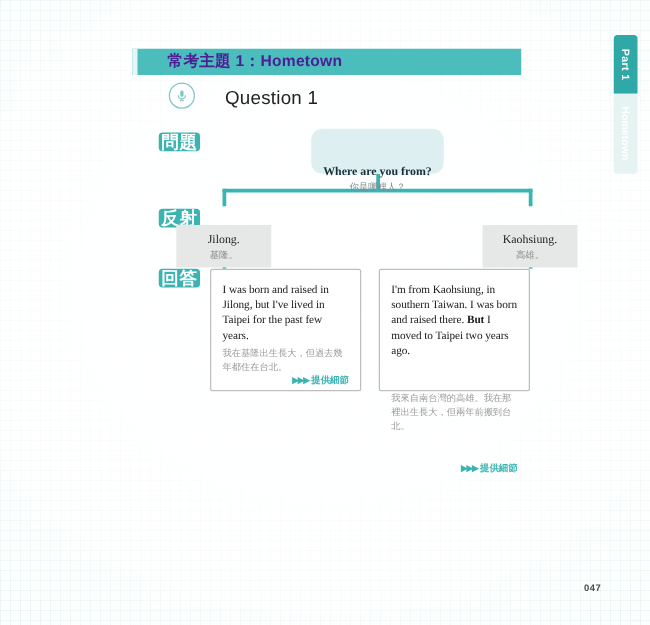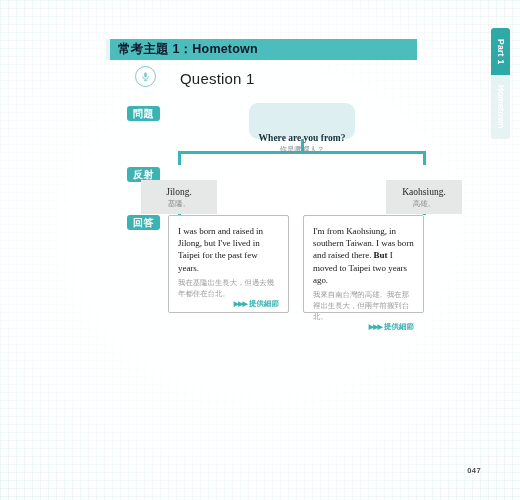--- a/index.html
+++ b/index.html
@@ -86,24 +86,24 @@
     background: #4cbdbd;
     display: flex;
     align-items: center;
   }
   #topic-header .bar-accent {
     width: 4px;
     height: 21px;
     background: #e8f5f5;
   }
   #topic-header .title {
-    color: #0f172a;
+    color: #4c1d95;
     font-size: 12.5px;
     font-weight: bold;
-    padding-left: 8px;
+    padding-left: 24px;
     letter-spacing: 0.2px;
   }
 
   
   #question-head {
     position: absolute;
     left: 135px;
     top: 66px;
     display: flex;
     align-items: flex-end;
@@ -126,21 +126,21 @@
   }
 
   
   .step-label {
     position: absolute;
     width: 33px;
     height: 15px;
     background: #3bb3b3;
     border-radius: 3px;
     color: #ffffff;
-    font-size: 10px;
+    font-size: 14px;
     font-weight: bold;
     display: flex;
     align-items: center;
     justify-content: center;
     letter-spacing: 0.5px;
   }
   #label-question { left: 127px; top: 106px; }
   #label-reflex   { left: 127px; top: 167px; }
   #label-answer   { left: 127px; top: 215px; }
 
@@ -218,21 +218,21 @@
     height: 98px;
     background: #ffffff;
     border: 1.2px solid #bdbebe;
     border-radius: 2px;
     box-sizing: border-box;
     padding: 9px 9px 6px 9px;
     display: flex;
     flex-direction: column;
   }
   #answer-left  { left: 168px; }
-  #answer-right { left: 303px; }
+  #answer-right { left: 303px; gap: 24px; }
   .answer-card .en {
     font-family: "Liberation Serif", serif;
     font-size: 9px;
     color: #16181a;
     line-height: 12.2px;
     letter-spacing: -0.05px;
   }
   .answer-card .en b { font-weight: bold; }
   .answer-card .zh {
     margin-top: 3px;

